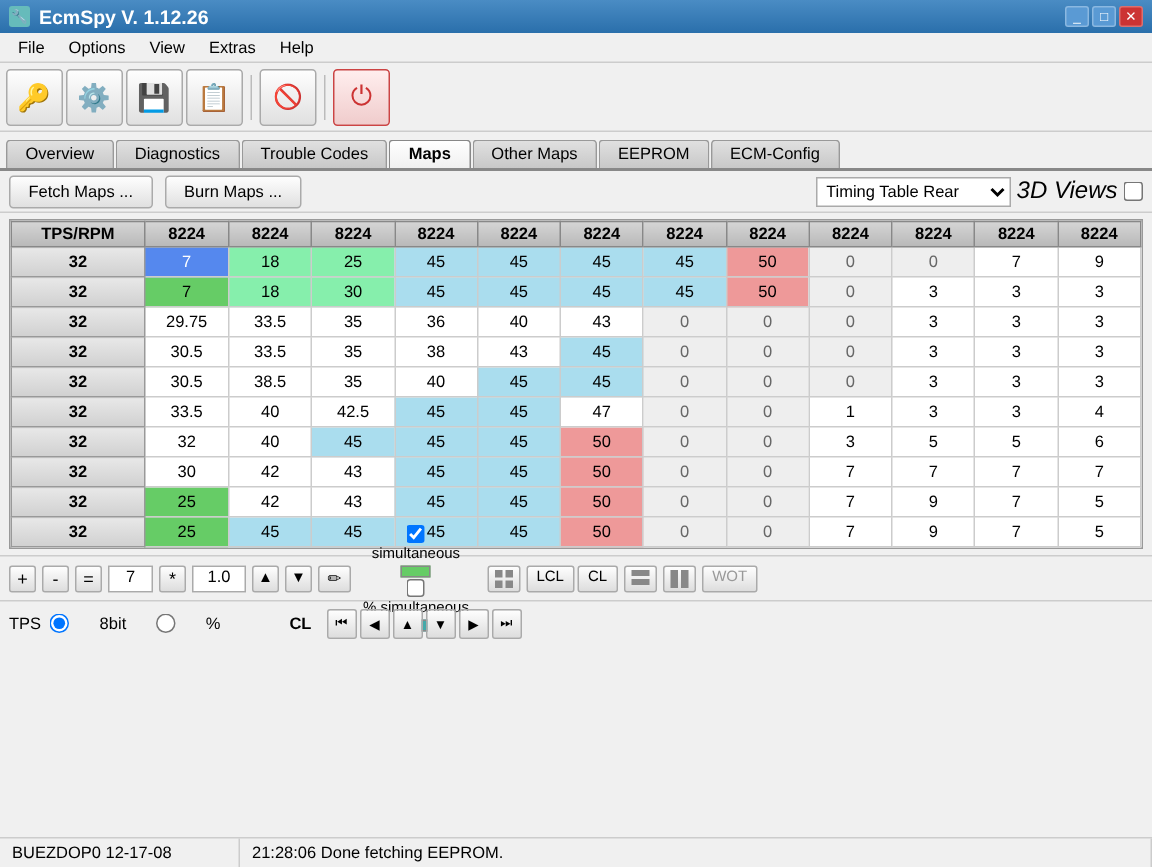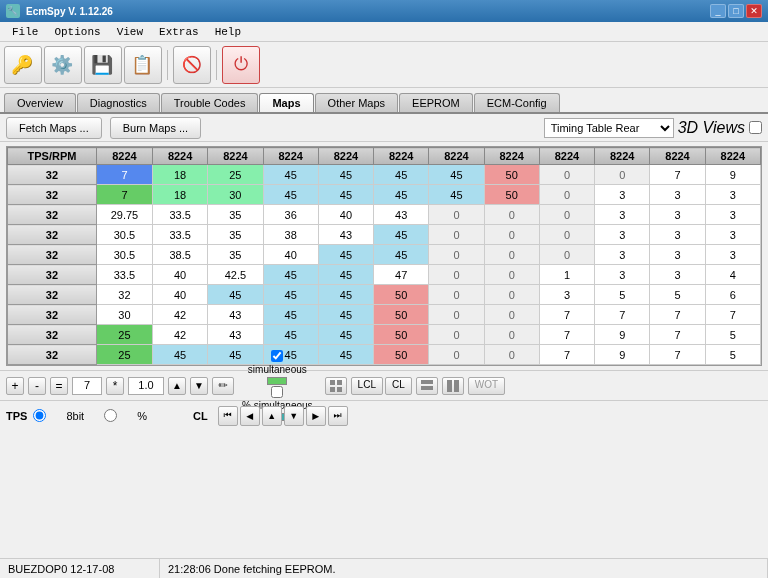--- a/index.html
+++ b/index.html
@@ -29,21 +29,21 @@
       background: #6bb;
       border-radius: 2px;
       display: flex;
       align-items: center;
       justify-content: center;
       font-size: 9px;
       color: white;
     }
     .window-title-text {
       flex: 1;
-      font-size: 10px;
+      font-size: 13px;
       font-weight: bold;
     }
     .window-controls {
       display: flex;
       gap: 2px;
     }
     .win-btn {
       width: 16px;
       height: 14px;
       display: flex;
@@ -66,21 +66,20 @@
       display: flex;
       align-items: center;
       height: 20px;
       padding: 0 4px;
     }
     .menu-item {
       padding: 1px 8px;
       cursor: pointer;
       font-size: 11px;
       color: #000;
-      font-family: Liberation Mono, monospace;
     }
 
     
     .toolbar {
       background: #f0f0f0;
       border-bottom: 1px solid #ccc;
       display: flex;
       align-items: center;
       height: 46px;
       padding: 2px 4px;
@@ -348,21 +347,21 @@
     
     .tps-cl-row {
       background: #f0f0f0;
       display: flex;
       align-items: center;
       height: 30px;
       padding: 2px 6px;
       gap: 6px;
       border-top: 1px solid #ccc;
     }
-    .tps-label { font-size: 11px; font-weight: bold; text-align: center; }
+    .tps-label { font-size: 11px; font-weight: normal; text-align: center; }
     .cl-label { font-size: 11px; font-weight: bold; margin-left: 40px; }
     .radio-group { display: flex; align-items: center; gap: 20px; font-size: 11px; }
     .nav-btn {
       width: 20px;
       height: 20px;
       background: linear-gradient(to bottom, #fefefe, #ddd);
       border: 1px solid #aaa;
       border-radius: 2px;
       display: flex;
       align-items: center;

